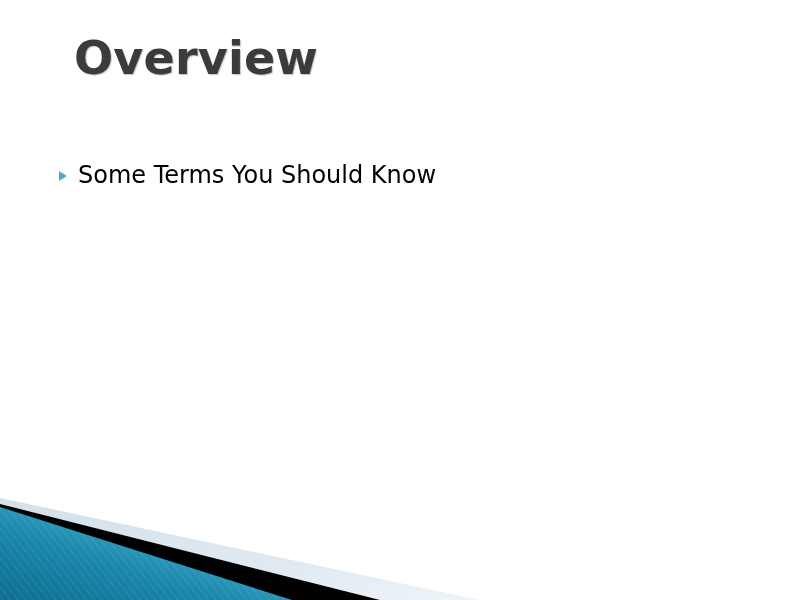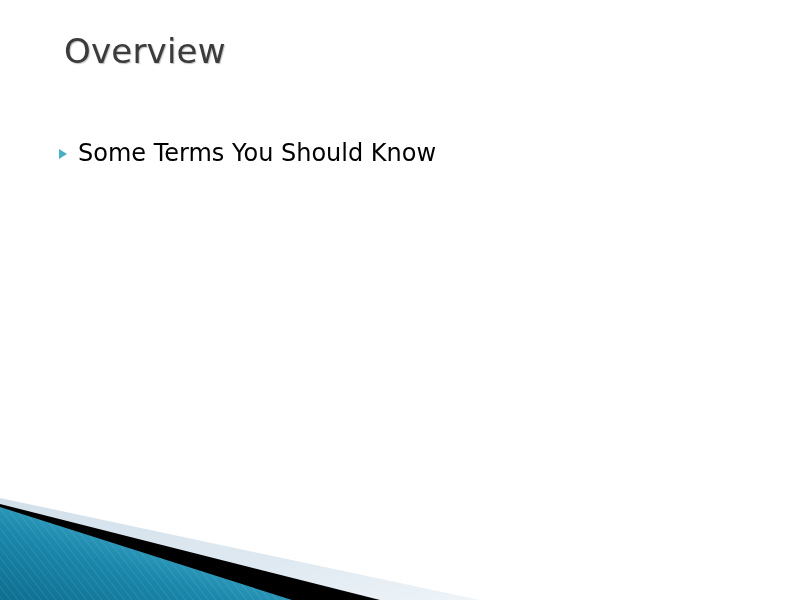--- a/index.html
+++ b/index.html
@@ -15,25 +15,25 @@
     position: relative;
     width: 800px;
     height: 600px;
     background: #ffffff;
     overflow: hidden;
   }
 
   
   .slide-title {
     position: absolute;
-    left: 64px;
+    left: 74px;
     top: 34px;
-    font-size: 34px;
+    font-size: 46px;
     line-height: 1.05;
-    font-weight: normal;
+    font-weight: bold;
     color: #3b3b3b;
     letter-spacing: 0.2px;
     text-shadow: 1px 1px 1px rgba(140,140,140,0.55);
     white-space: nowrap;
   }
 
   
   .body-list {
     position: absolute;
     left: 56px;
@@ -43,20 +43,21 @@
     padding: 0;
     list-style: none;
   }
   .bullet-item {
     position: relative;
     padding-left: 22px;
     font-size: 24px;
     line-height: 39px;
     color: #000000;
     white-space: nowrap;
+    margin-top: 22px;
   }
   .bullet-marker {
     position: absolute;
     left: 2px;
     top: 0;
     width: 12px;
     height: 39px;
     display: block;
   }
   .bullet-marker::before {

